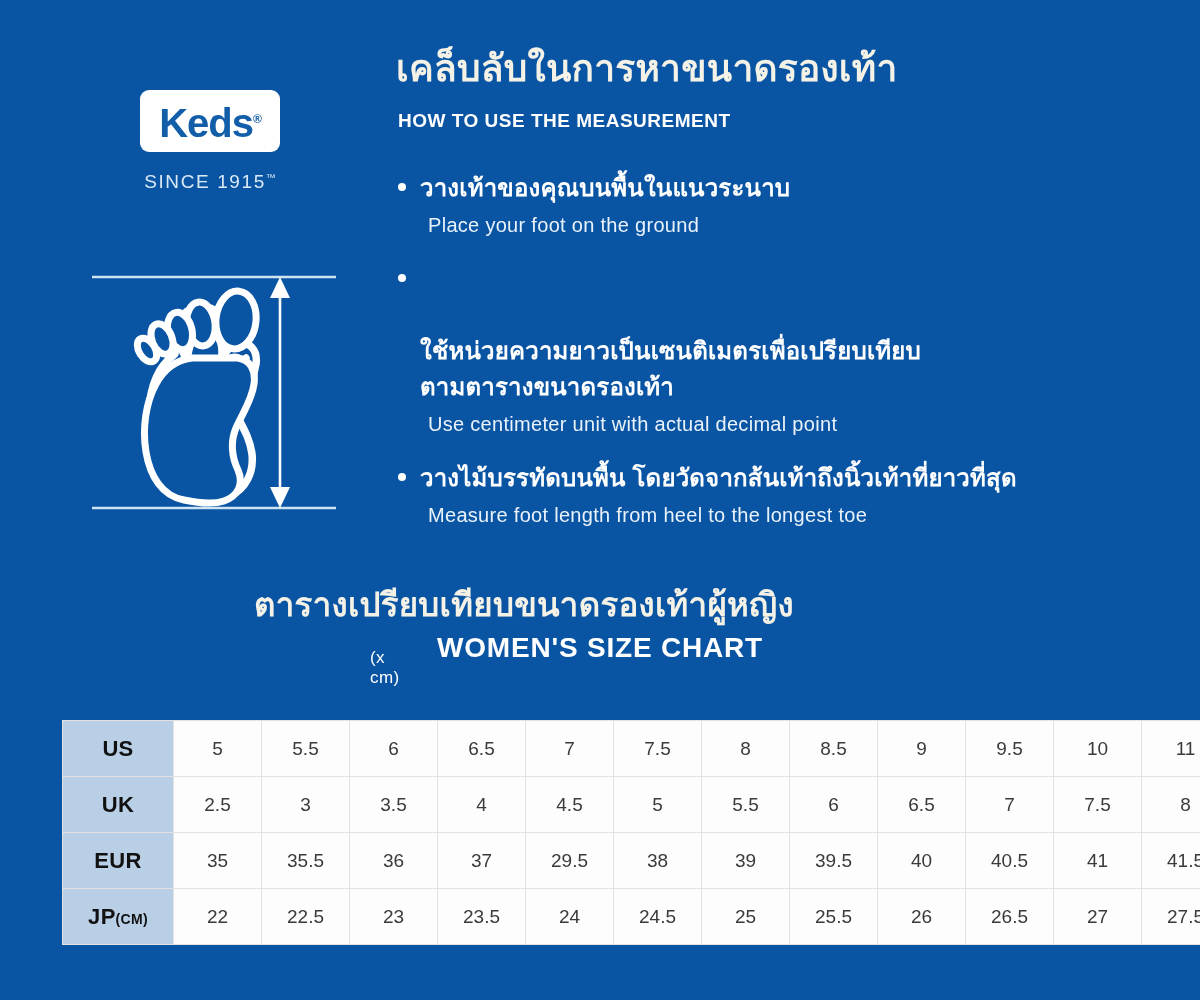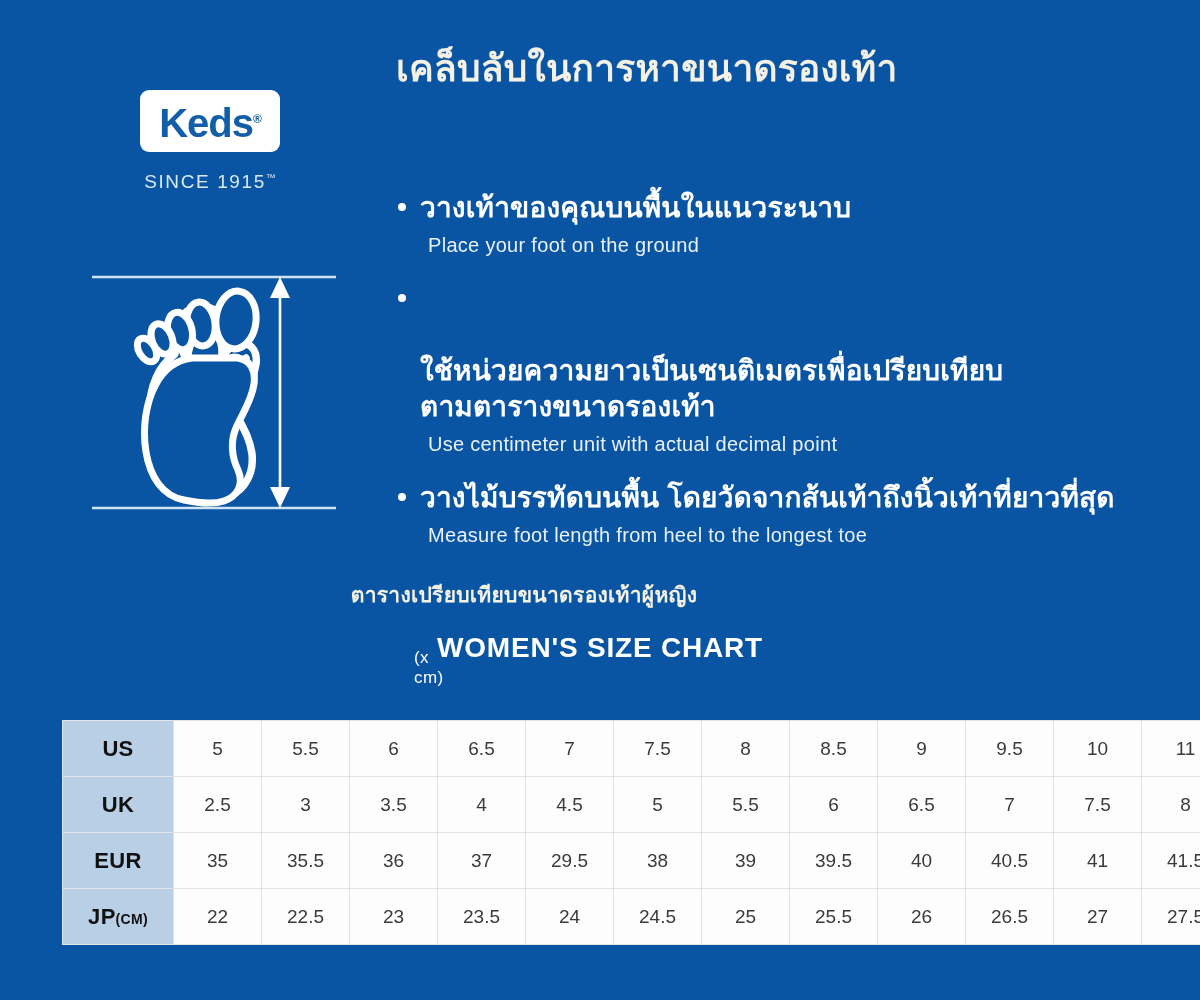--- a/index.html
+++ b/index.html
@@ -29,52 +29,51 @@
     letter-spacing:1.6px;font-weight:300;
   }
   .logo-tm{font-size:10px;vertical-align:super;letter-spacing:0;}
 
   
   .foot-diagram{position:absolute;left:88px;top:268px;width:260px;height:250px;}
   .foot-diagram svg{display:block;}
   .xcm-label{
     position:absolute;left:282px;top:380px;color:#ffffff;font-size:17px;
     letter-spacing:.4px;
-    margin-left:44px;
   }
 
   
   .head-thai{
     position:absolute;left:396px;top:46px;font-size:37px;font-weight:bold;
     color:#F4F1E6;line-height:46px;letter-spacing:.3px;
   }
   .head-en{
     position:absolute;left:398px;top:110px;font-size:19px;font-weight:bold;
     letter-spacing:.5px;color:#ffffff;
   }
 
   .bullets{position:absolute;left:396px;top:170px;width:760px;}
   .bullet{margin-bottom:24px;}
   .b-thai{
-    font-size:28px;font-weight:bold;color:#ffffff;line-height:36px;
-    position:relative;padding-left:24px;letter-spacing:.2px;margin-top:20px;
+    font-size:24px;font-weight:bold;color:#ffffff;line-height:36px;
+    position:relative;padding-left:24px;letter-spacing:.2px;
   }
   .b-dot{
     position:absolute;left:2px;top:13px;width:8px;height:8px;border-radius:50%;
     background:#ffffff;
   }
   .b-en{
     font-size:20px;color:#E9F2FA;margin-top:8px;padding-left:32px;
     letter-spacing:.3px;font-weight:400;
   }
 
   
   .sec-thai{
     position:absolute;left:0;top:578px;width:1048px;text-align:center;
-    font-size:21px;font-weight:bold;color:#F4F1E6;letter-spacing:.3px;
+    font-size:33px;font-weight:bold;color:#F4F1E6;letter-spacing:.3px;
   }
   .sec-en{
     position:absolute;left:0;top:632px;width:1200px;text-align:center;
     font-size:28px;font-weight:bold;color:#ffffff;letter-spacing:.8px;
   }
 
   
   .chart-wrap{position:absolute;left:62px;top:720px;width:1066px;}
   table.size-chart{
     border-collapse:collapse;width:1168px;background:#ffffff;
@@ -143,20 +142,21 @@
       <g>
         <line x1="192" y1="18" x2="192" y2="231" stroke="#ffffff" stroke-width="2.6"></line>
         <polygon points="192,9 182,30 202,30" fill="#ffffff"></polygon>
         <polygon points="192,240 182,219 202,219" fill="#ffffff"></polygon>
       </g>
     </svg>
     <div class="xcm-label">(x cm)</div>
   </div>
 
   <div class="head-thai">เคล็บลับในการหาขนาดรองเท้า</div>
+  <div class="head-en">HOW TO USE THE MEASUREMENT</div>
 
   <div class="bullets">
 
     <div class="bullet">
       <div class="b-thai">
         <span class="b-dot"></span>
         <span>วางเท้าของคุณบนพื้นในแนวระนาบ</span>
       </div>
       <div class="b-en">Place your foot on the ground</div>
     </div>

